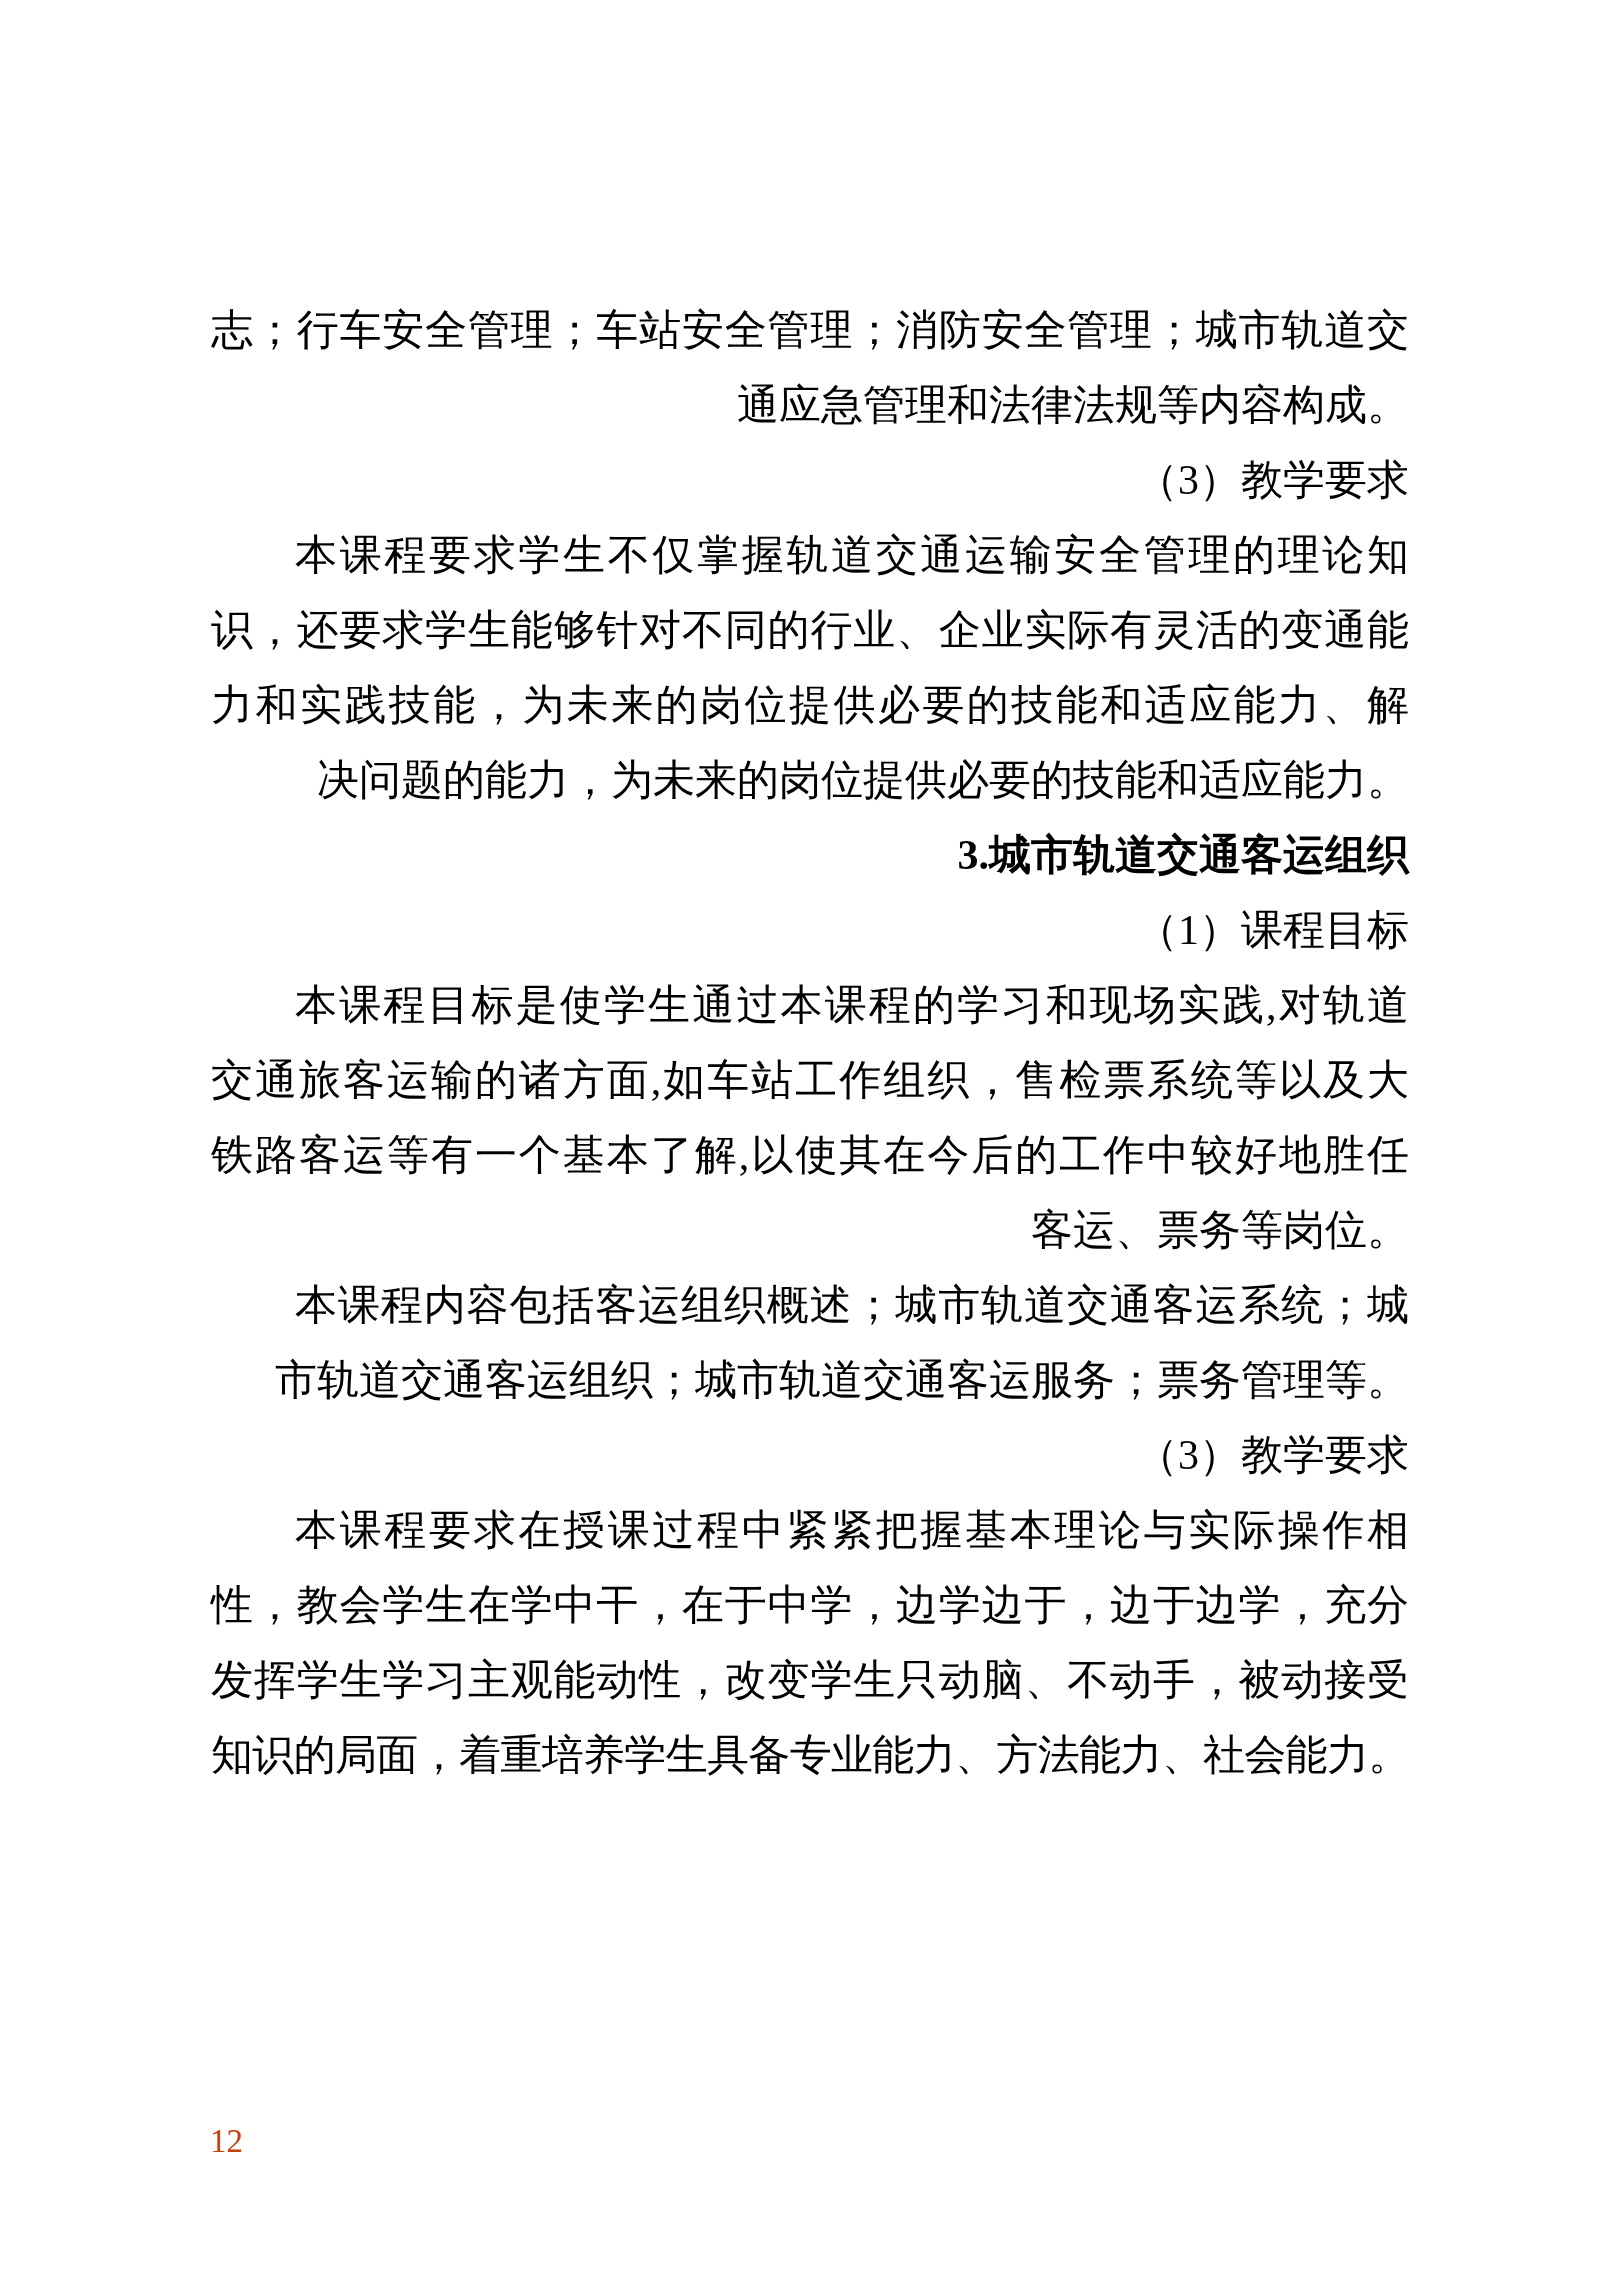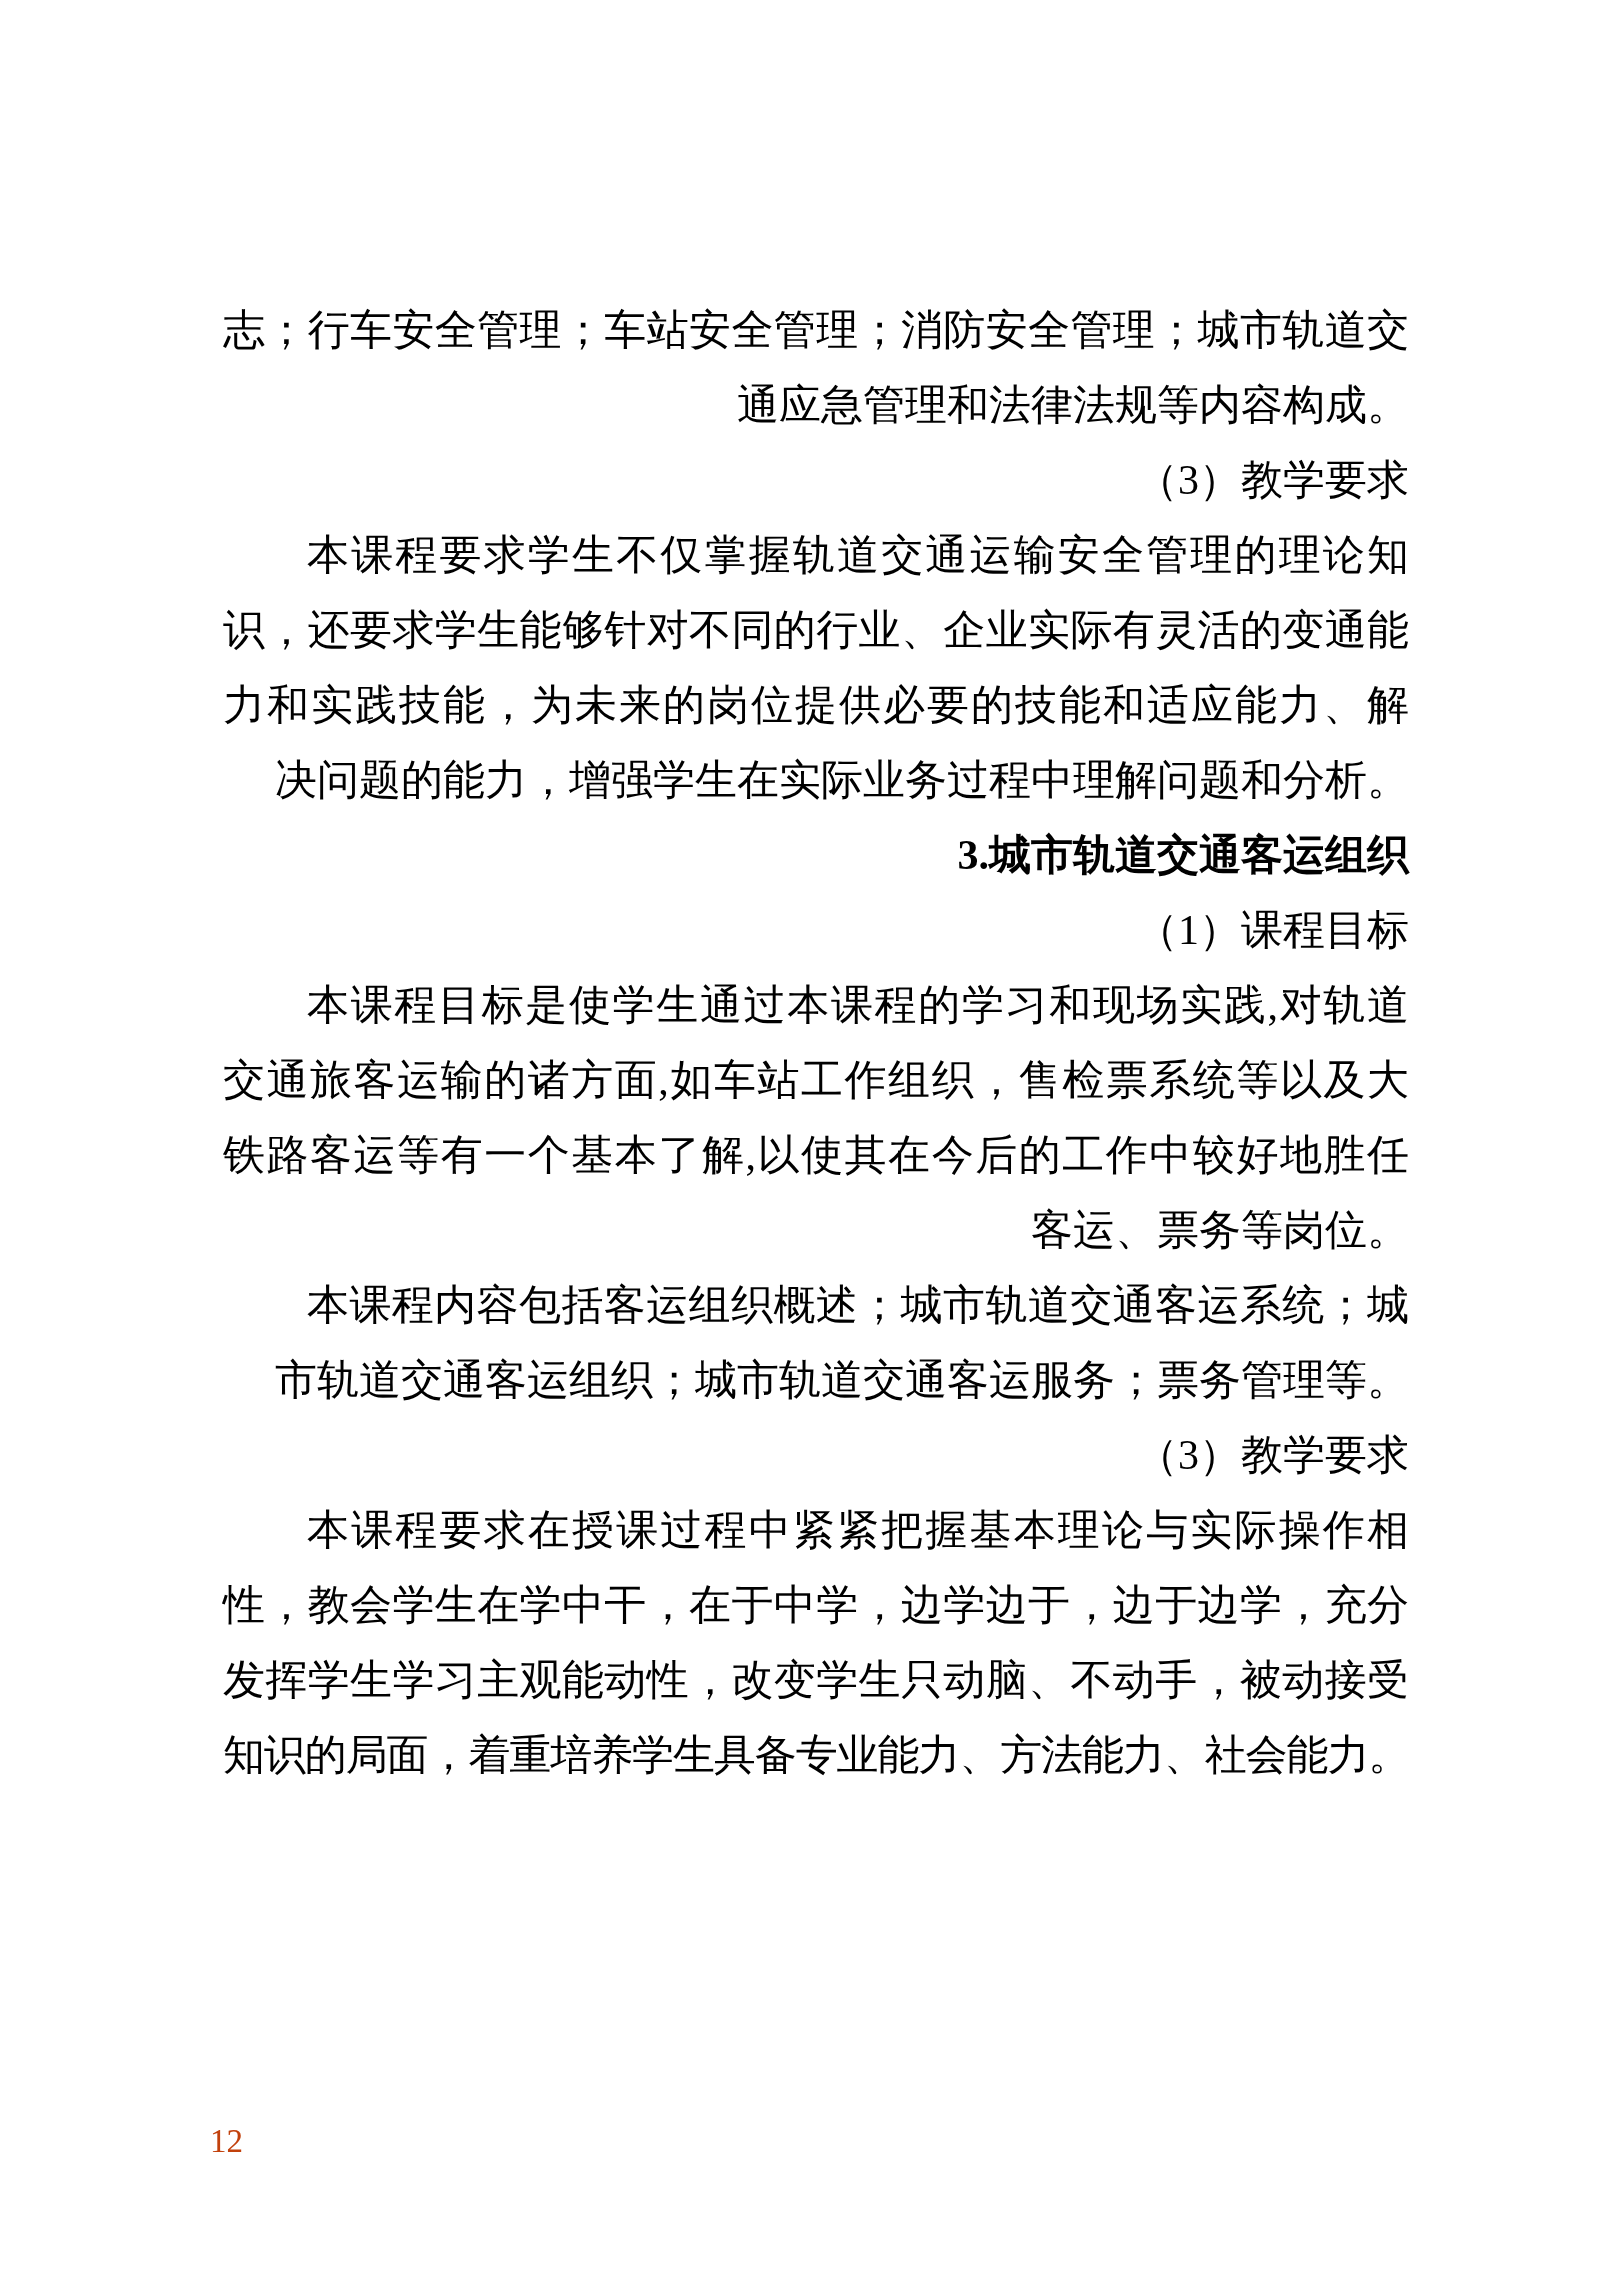--- a/index.html
+++ b/index.html
@@ -21,21 +21,20 @@
   .line {
     height: 75px;
     line-height: 75px;
     font-size: 42px;
     white-space: normal;
     text-align: right;
   }
   .fill {
     text-align: justify;
     text-align-last: justify;
-    margin-left: 12px;
   }
   .indent { text-indent: 84px; }
   .bold { font-weight: bold; }
   .tight { letter-spacing: -1.3px; }
   .page-number {
     position: absolute;
     left: 210px;
     top: 2125px;
     font-size: 33px;
     line-height: 33px;
@@ -47,21 +46,21 @@
 <body>
 
 <div class="page">
   <div class="doc">
     <div class="line fill">志；行车安全管理；车站安全管理；消防安全管理；城市轨道交</div>
     <div class="line">通应急管理和法律法规等内容构成。</div>
     <div class="line indent">（3）教学要求</div>
     <div class="line indent fill">本课程要求学生不仅掌握轨道交通运输安全管理的理论知</div>
     <div class="line fill">识，还要求学生能够针对不同的行业、企业实际有灵活的变通能</div>
     <div class="line fill">力和实践技能，为未来的岗位提供必要的技能和适应能力、解</div>
-    <div class="line">决问题的能力，增强学生在实际业务过程中理解问题和分析。</div>
+    <div class="line">决问题的能力，为未来的岗位提供必要的技能和适应能力。</div>
     <div class="line indent bold">3.城市轨道交通客运组织</div>
     <div class="line indent">（1）课程目标</div>
     <div class="line indent fill">本课程目标是使学生通过本课程的学习和现场实践,对轨道</div>
     <div class="line fill">交通旅客运输的诸方面,如车站工作组织，售检票系统等以及大</div>
     <div class="line fill">铁路客运等有一个基本了解,以使其在今后的工作中较好地胜任</div>
     <div class="line">客运、票务等岗位。</div>
     <div class="line indent fill">本课程内容包括客运组织概述；城市轨道交通客运系统；城</div>
     <div class="line">市轨道交通客运组织；城市轨道交通客运服务；票务管理等。</div>
     <div class="line indent">（3）教学要求</div>
     <div class="line indent fill">本课程要求在授课过程中紧紧把握基本理论与实际操作相</div>

